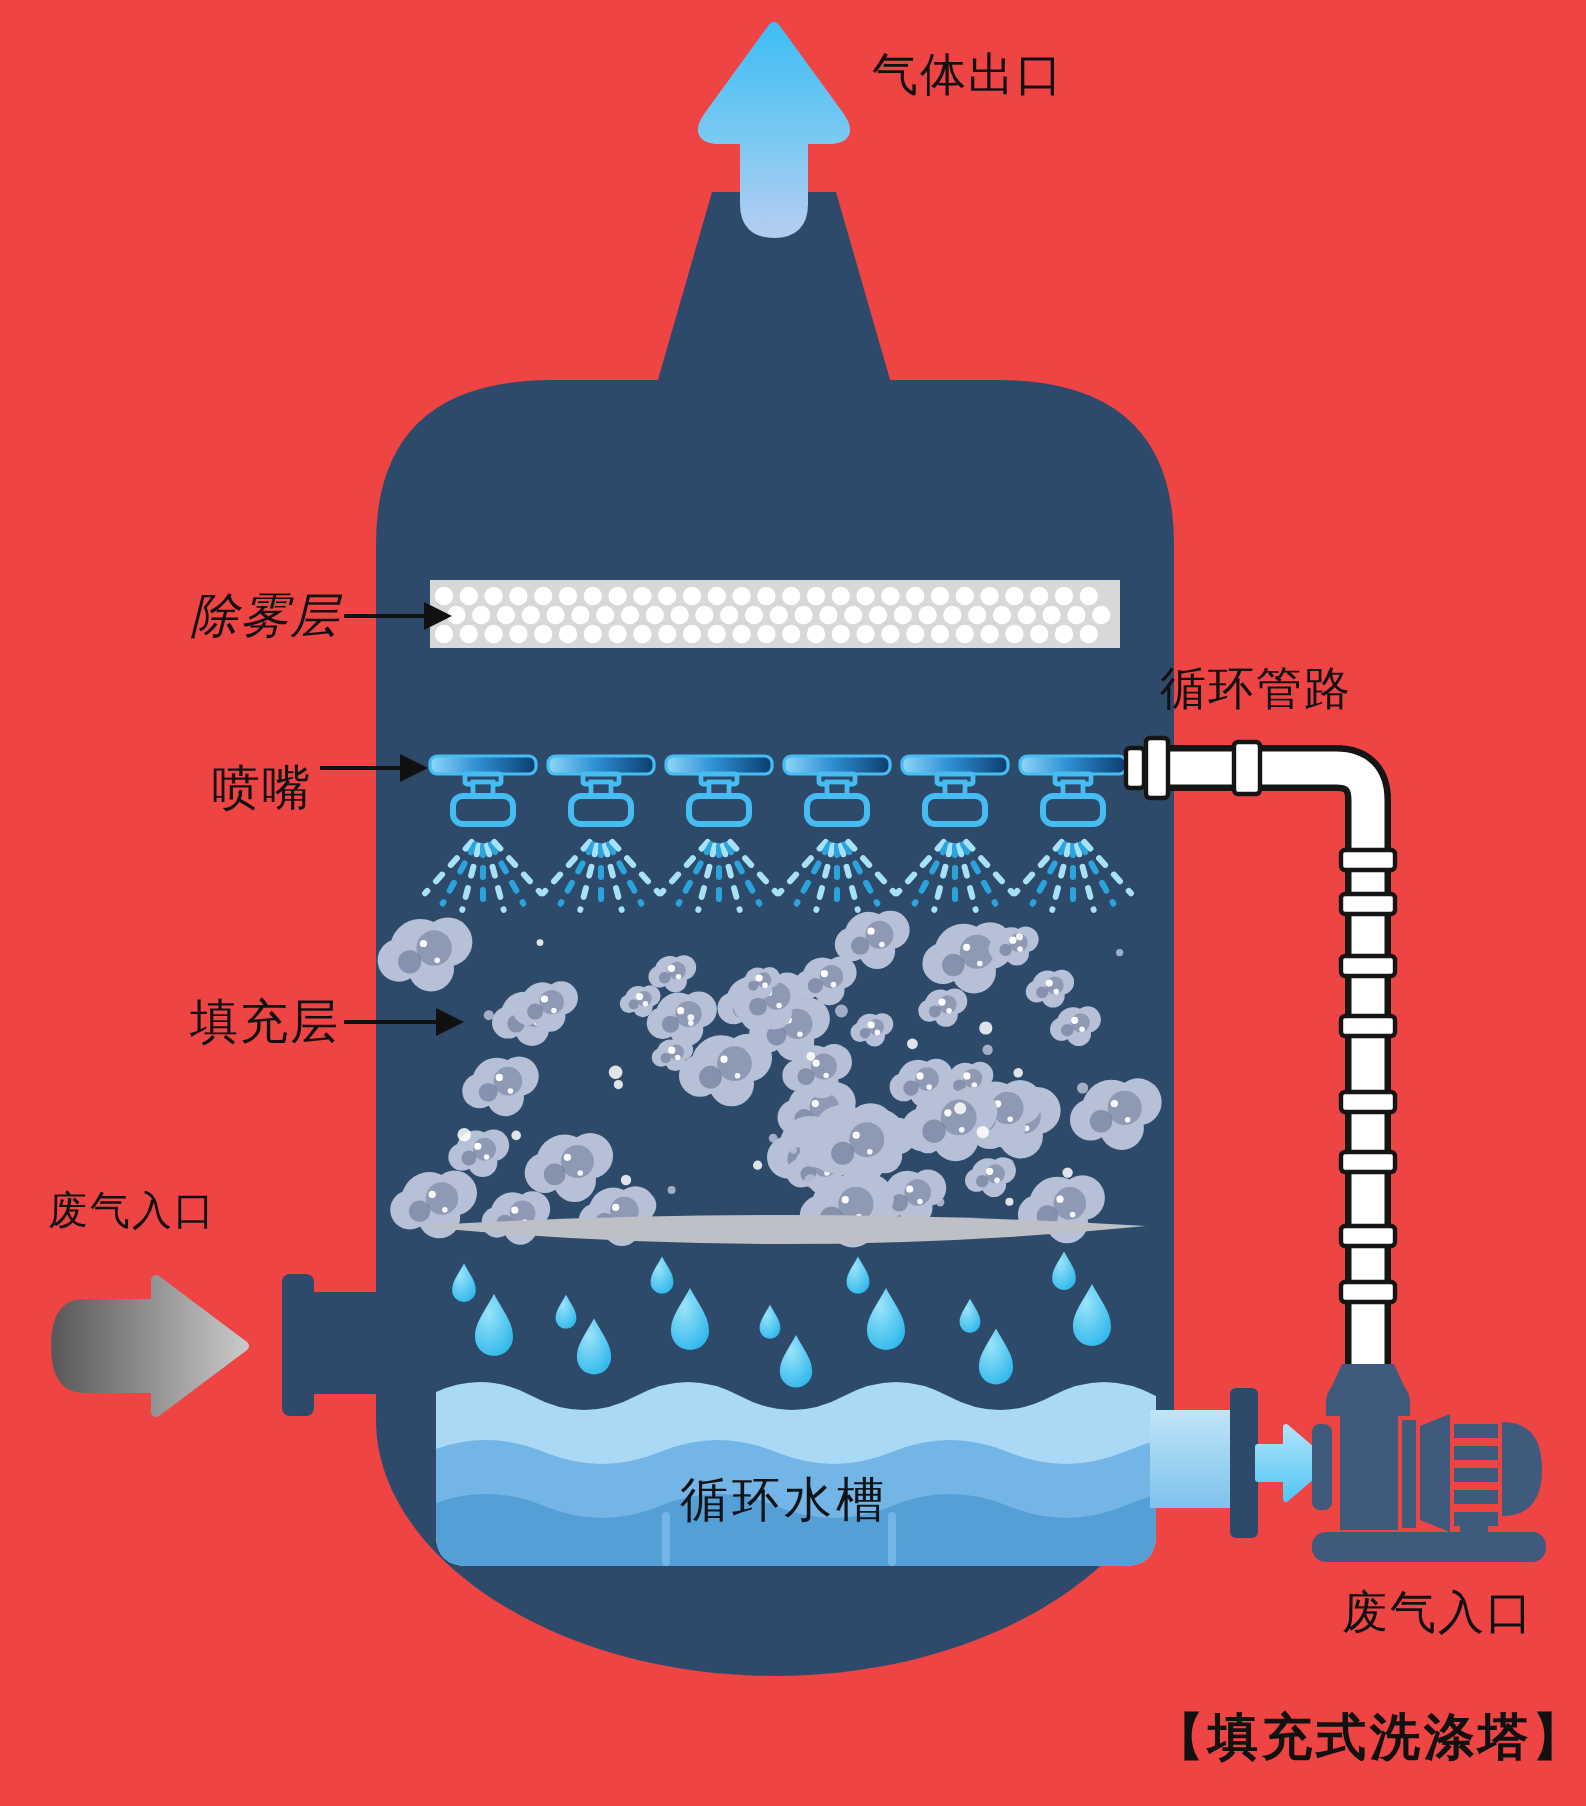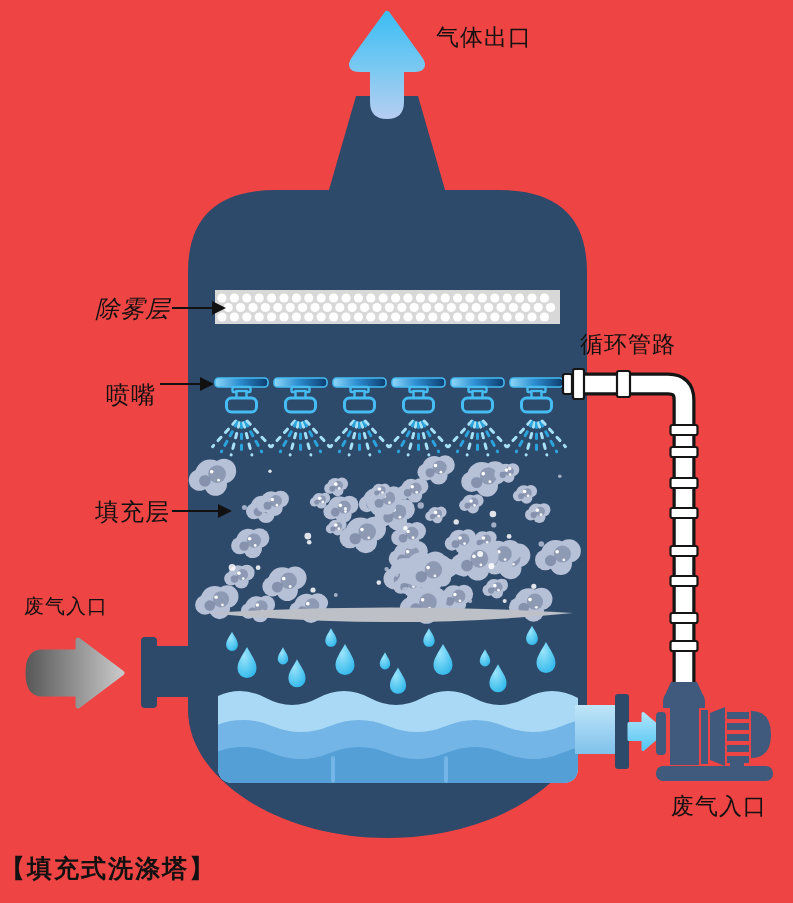--- a/index.html
+++ b/index.html
@@ -6,21 +6,21 @@
   .canvas{
     position:relative;width:793px;height:903px;background:#ef4444;overflow:hidden;
     font-family:"Liberation Sans","DejaVu Sans",sans-serif;
   }
   .canvas svg{position:absolute;left:0;top:0;}
   .lbl{
     position:absolute;color:#111;font-size:23px;letter-spacing:1px;
     white-space:nowrap;line-height:1.15;
   }
   .diagram-title{
-    position:absolute;left:0;right:0;top:852px;text-align:left;
+    position:absolute;left:0;right:0;top:852px;text-align:right;
     color:#111;font-size:25px;font-weight:bold;letter-spacing:2px;
   }
   .water-label{position:absolute;color:#101418;font-size:24px;letter-spacing:2px;}
 </style>
 </head>
 <body>
 
 <div class="canvas">
   <svg id="art" width="793" height="903" viewBox="0 0 793 903">
     <defs id="defs">
@@ -781,15 +781,16 @@
         <polygon points="218,504 232,511 218,518" fill="#111111"></polygon>
       </g>
   </svg>
 
   <div class="lbl" style="left:436px;top:24px;">气体出口</div>
   <div class="lbl" style="left:95px;top:295px;font-size:24px;font-style:italic;">除雾层</div>
   <div class="lbl" style="left:106px;top:371px;font-size:24px;margin-top:10px;">喷嘴</div>
   <div class="lbl" style="left:580px;top:331px;">循环管路</div>
   <div class="lbl" style="left:95px;top:498px;font-size:24px;text-align:center;">填充层</div>
   <div class="lbl" style="left:24px;top:595px;font-size:20px;text-align:center;">废气入口</div>
+  <div class="water-label" style="left:340px;top:734px;">循环水槽</div>
   <div class="lbl" style="left:671px;top:793px;">废气入口</div>
   <div class="diagram-title">【填充式洗涤塔】</div>
 </div>
 
 </body></html>

